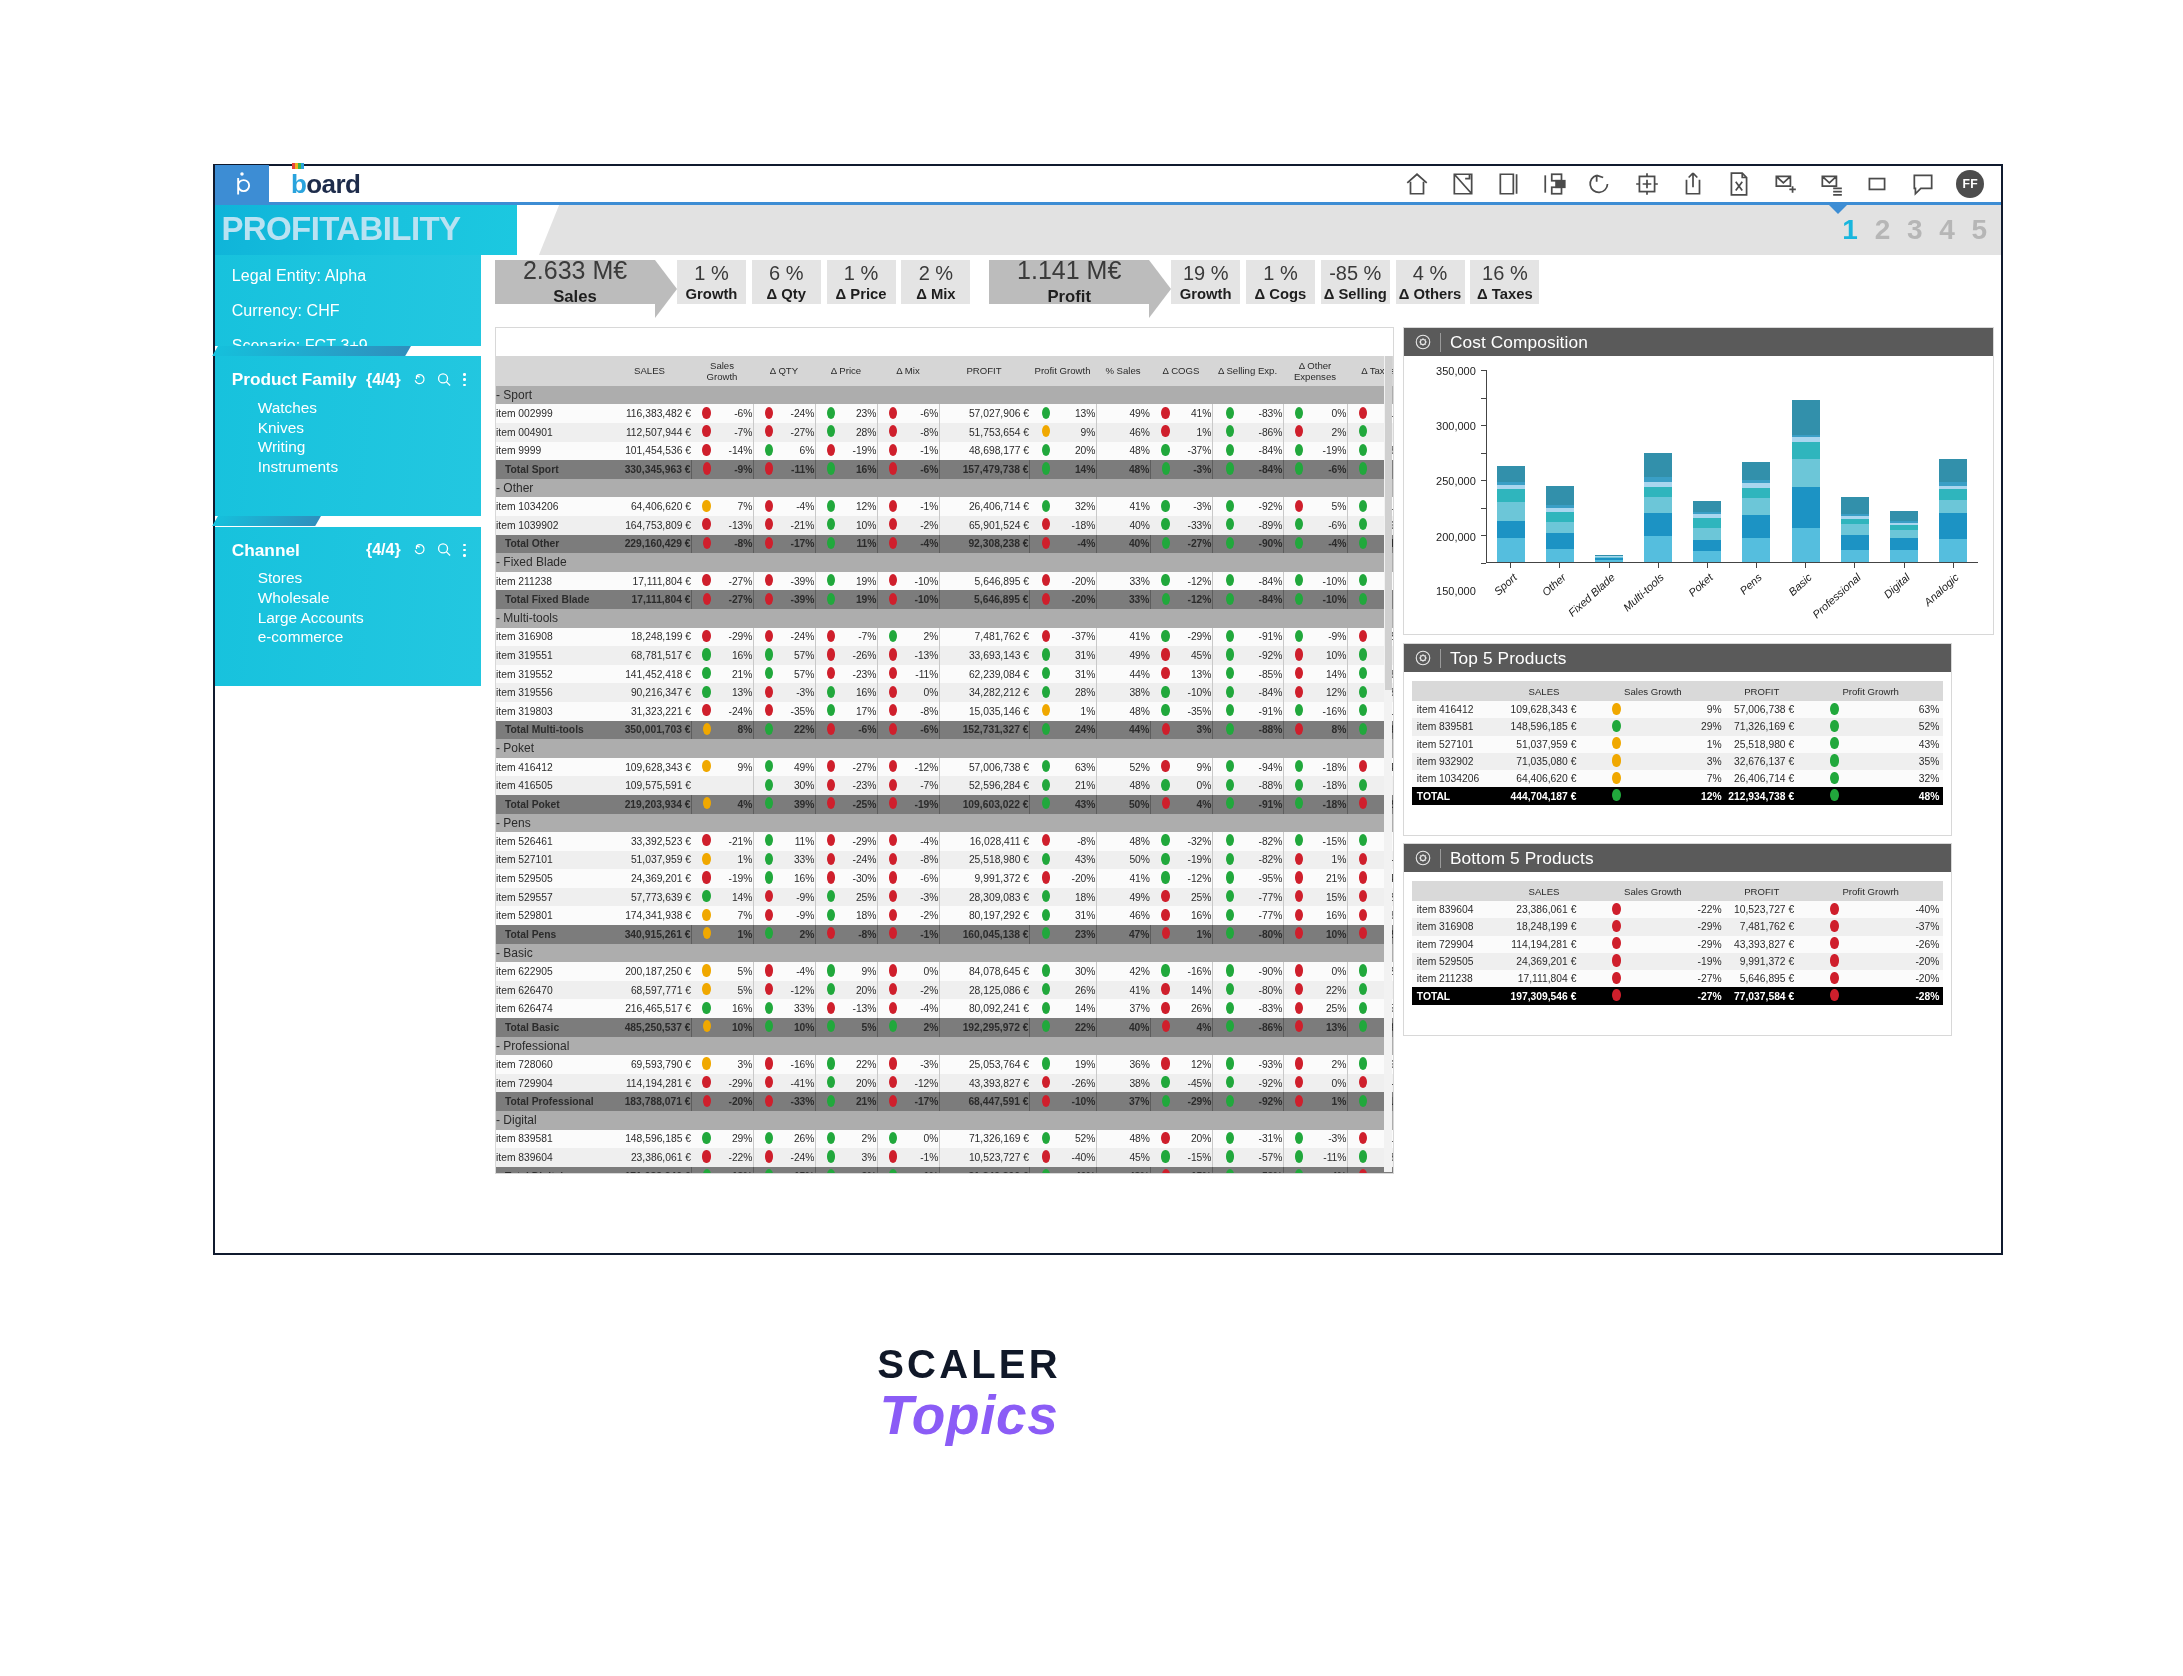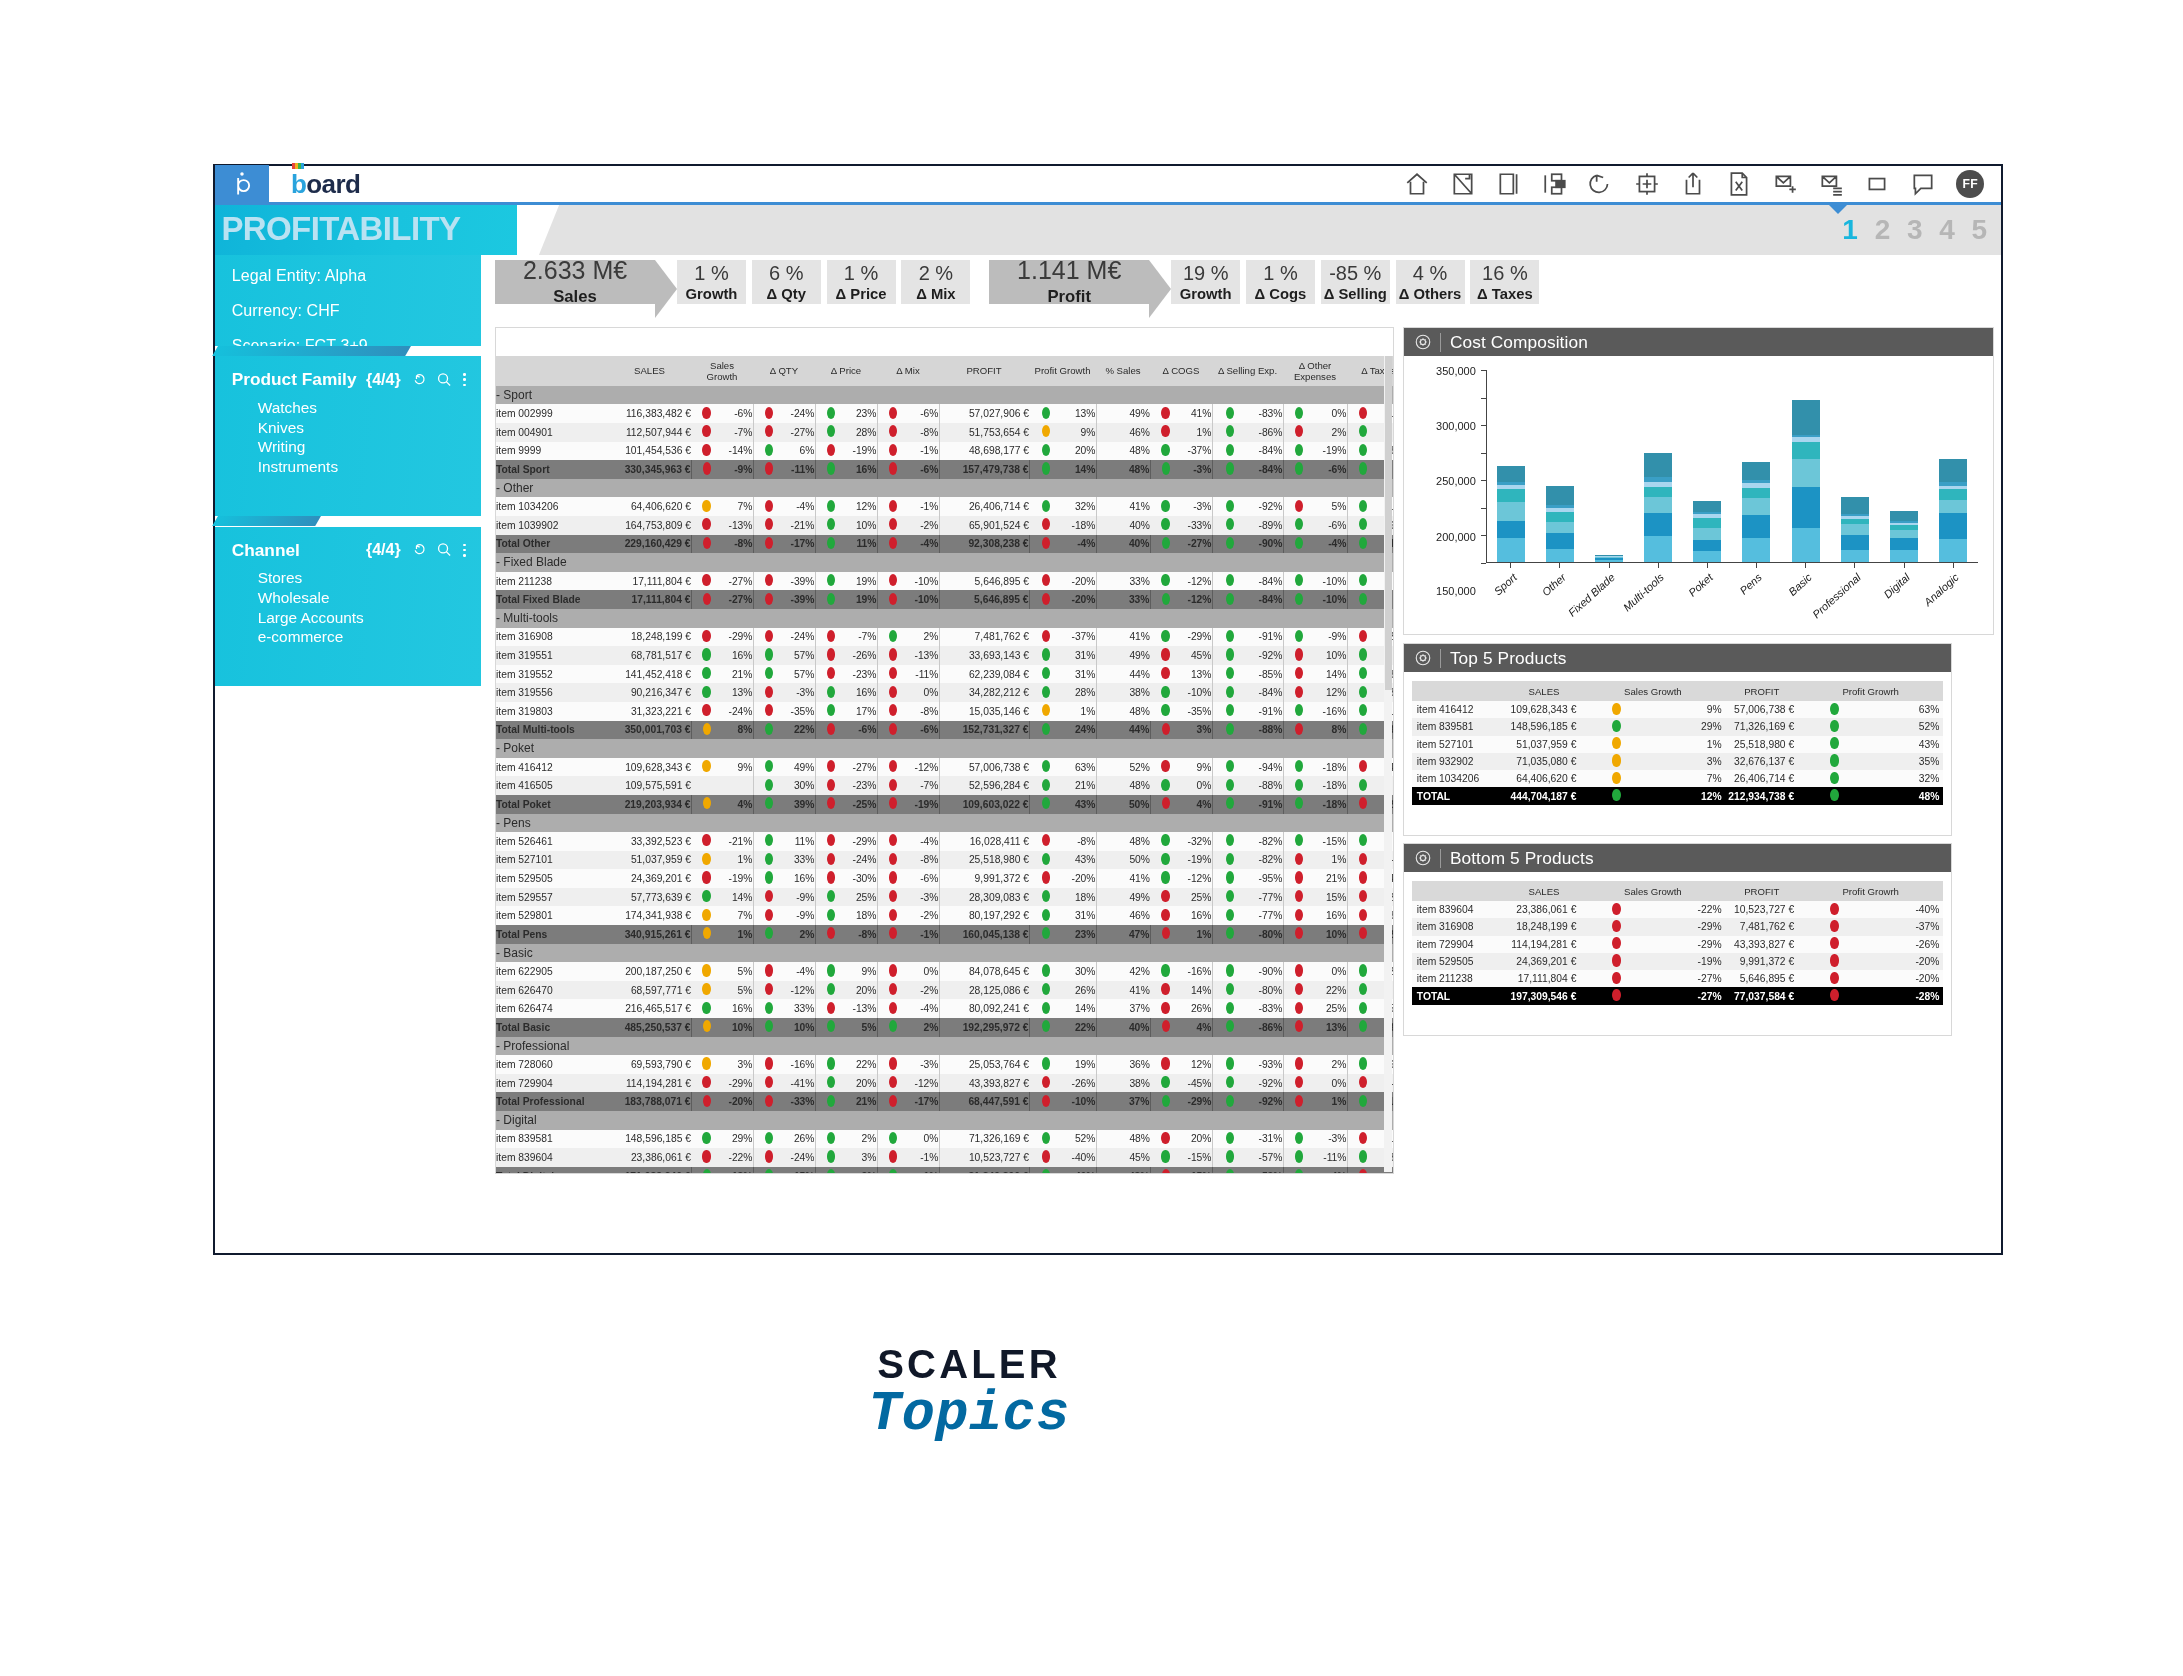--- a/index.html
+++ b/index.html
@@ -194,21 +194,21 @@
   table.pa th.c-name { width:112px; }
   table.pa td { padding:0; height:18.6px; color:#2b2b2b; }
   .row-item td { background:#fbfbfb; }
   .row-item.alt td { background:#efefef; }
   .row-group td {
     background:#adadad; color:#ffffff; font-size:12px; padding-left:6.4px;
     height:20px;
   }
   .row-total td { background:#7c7c7c; color:#ffffff; font-weight:700; }
   td.name { padding-left:18px; font-size:10.3px; }
-  .row-total td.name { }
+  .row-total td.name { padding-left:9px; }
   td.num { text-align:right; padding-right:4.5px; font-size:10.3px; }
   td.dot { width:14px; text-align:center; padding:0; }
   .row-total td.dot { border-left:0.6px solid #5d5d5d; }
   .d { display:inline-block; width:8.3px; height:12.2px; border-radius:50%; }
   .d.g { background:#21a83c; }
   .d.r { background:#cf1f2c; }
   .d.y { background:#f0a800; }
   .sep-left { border-left:0.6px solid #c9c9c9; }
   .row-total .sep-left { border-left:0.6px solid #5d5d5d; }
 
@@ -257,22 +257,22 @@
   }
   #pa-thumb { position:absolute; left:0.6px; top:0; width:7px; height:334px; background:#d0d0d0; }
 
   
   #logo { position:absolute; left:725px; top:1342px; width:488px; text-align:center; }
   #logo-scaler {
     font-size:40px; font-weight:800; letter-spacing:3.2px; color:#101828;
     font-family:"Liberation Sans", sans-serif;
   }
   #logo-topics {
-    font-size:55px; color:#0369a1; font-style:italic; font-weight:700;
-    font-family:Liberation Mono, monospace; margin-top:-3.9px; letter-spacing:0.6px;
+    font-size:55px; color:#8b5cf6; font-style:italic; font-weight:700;
+    font-family:Liberation Sans, sans-serif; margin-top:-3.9px; letter-spacing:0.6px;
   }
 </style>
 </head>
 <body>
 
 <div id="app-frame">
 
   <div id="toolbar">
     <div id="brand-tile">
       <svg viewBox="0 0 40 48" width="22" height="27">

